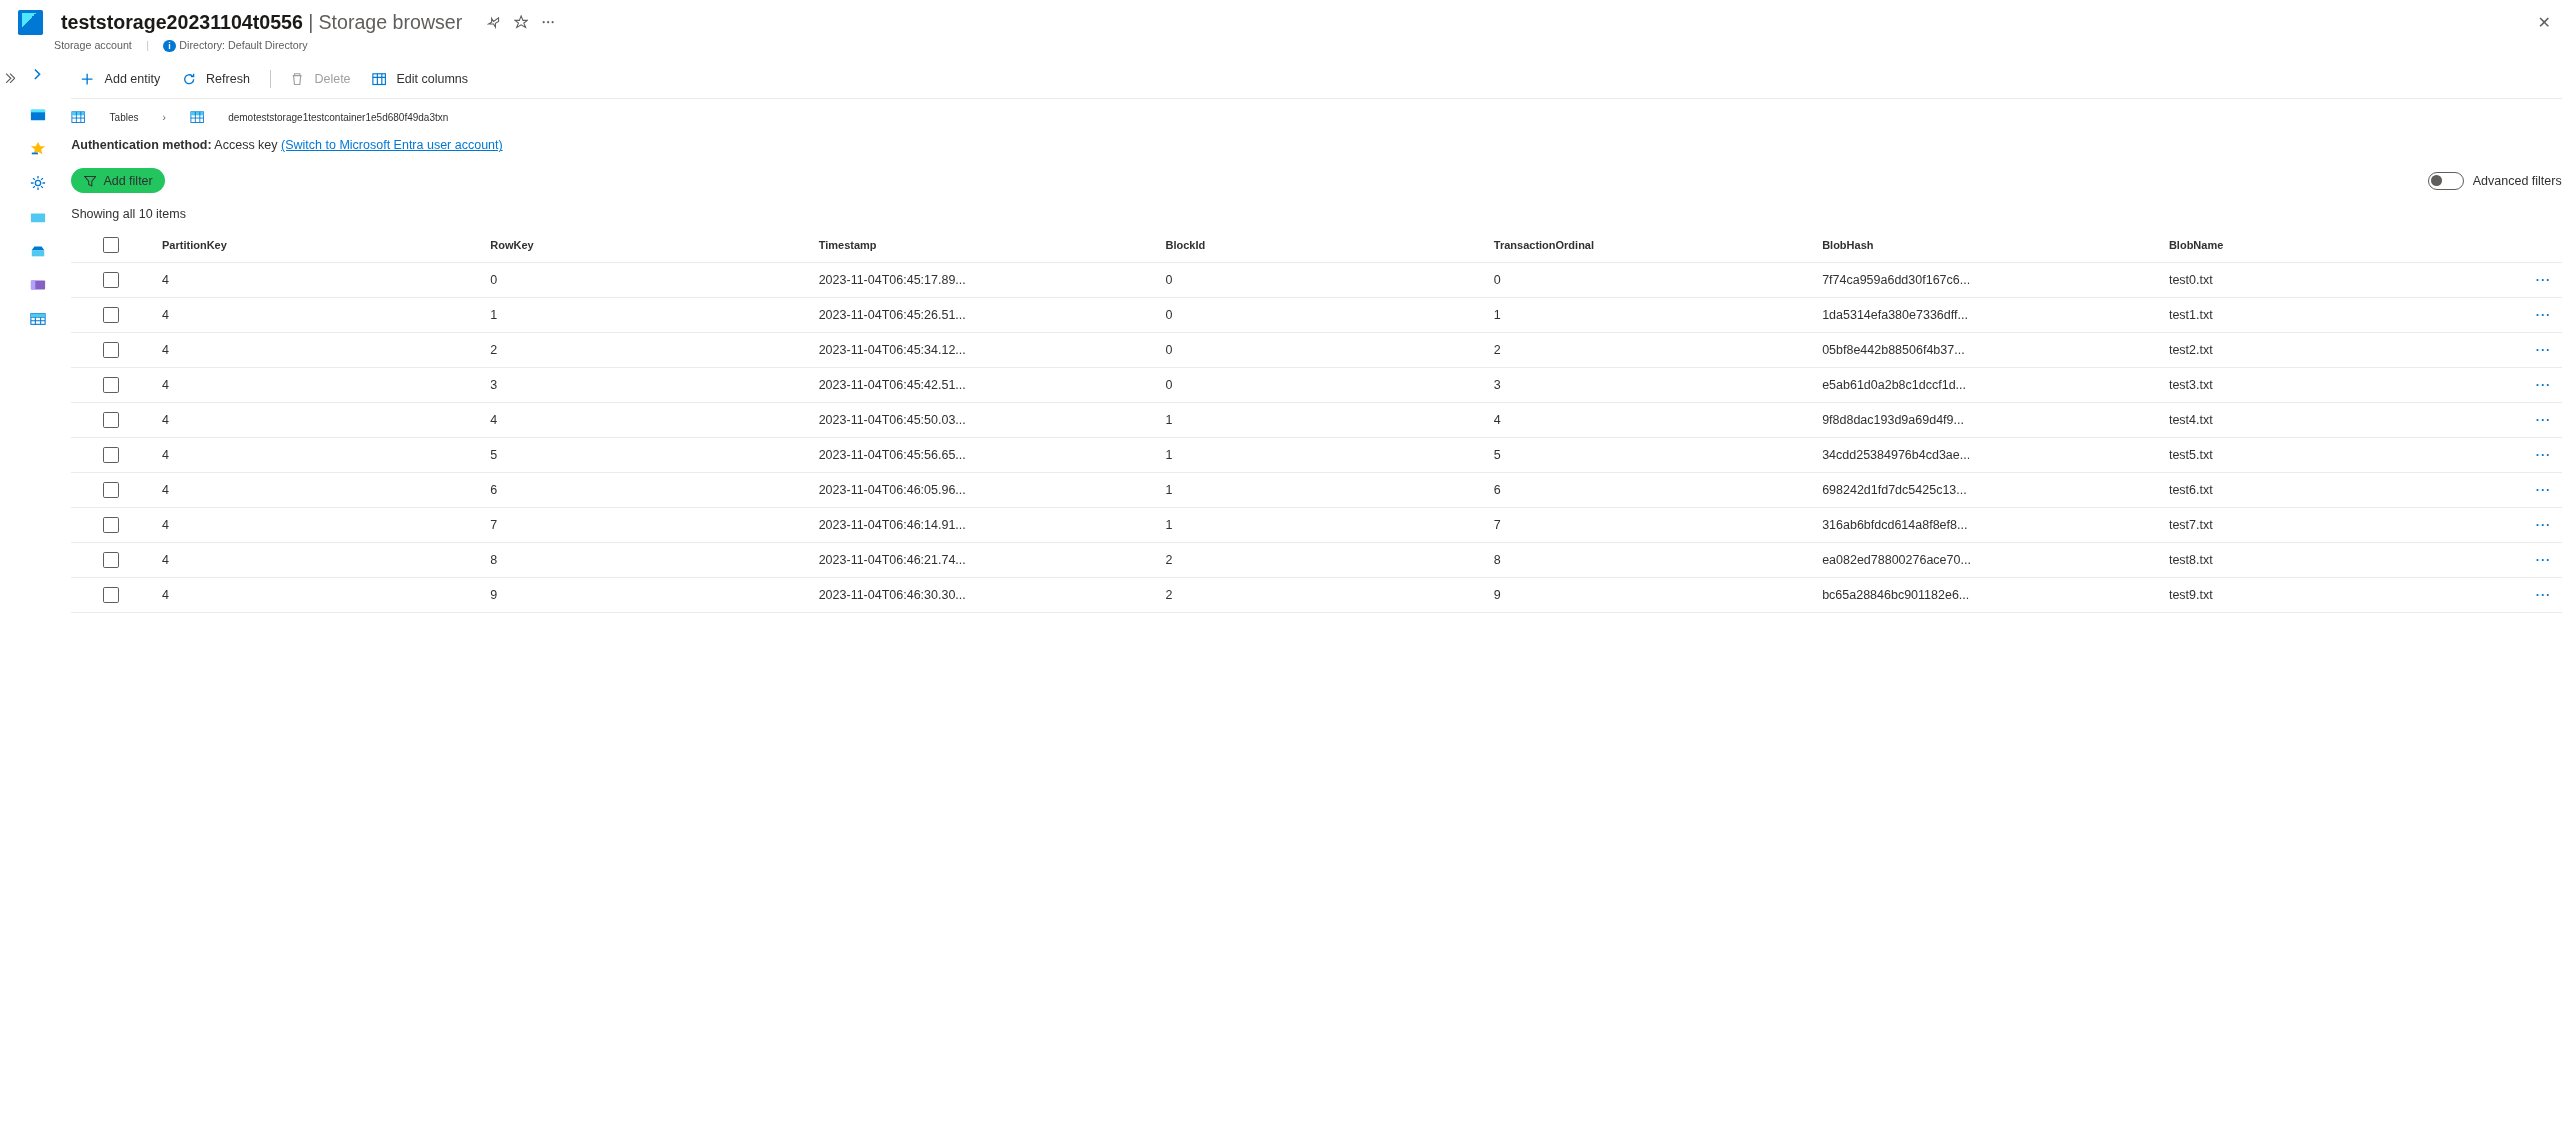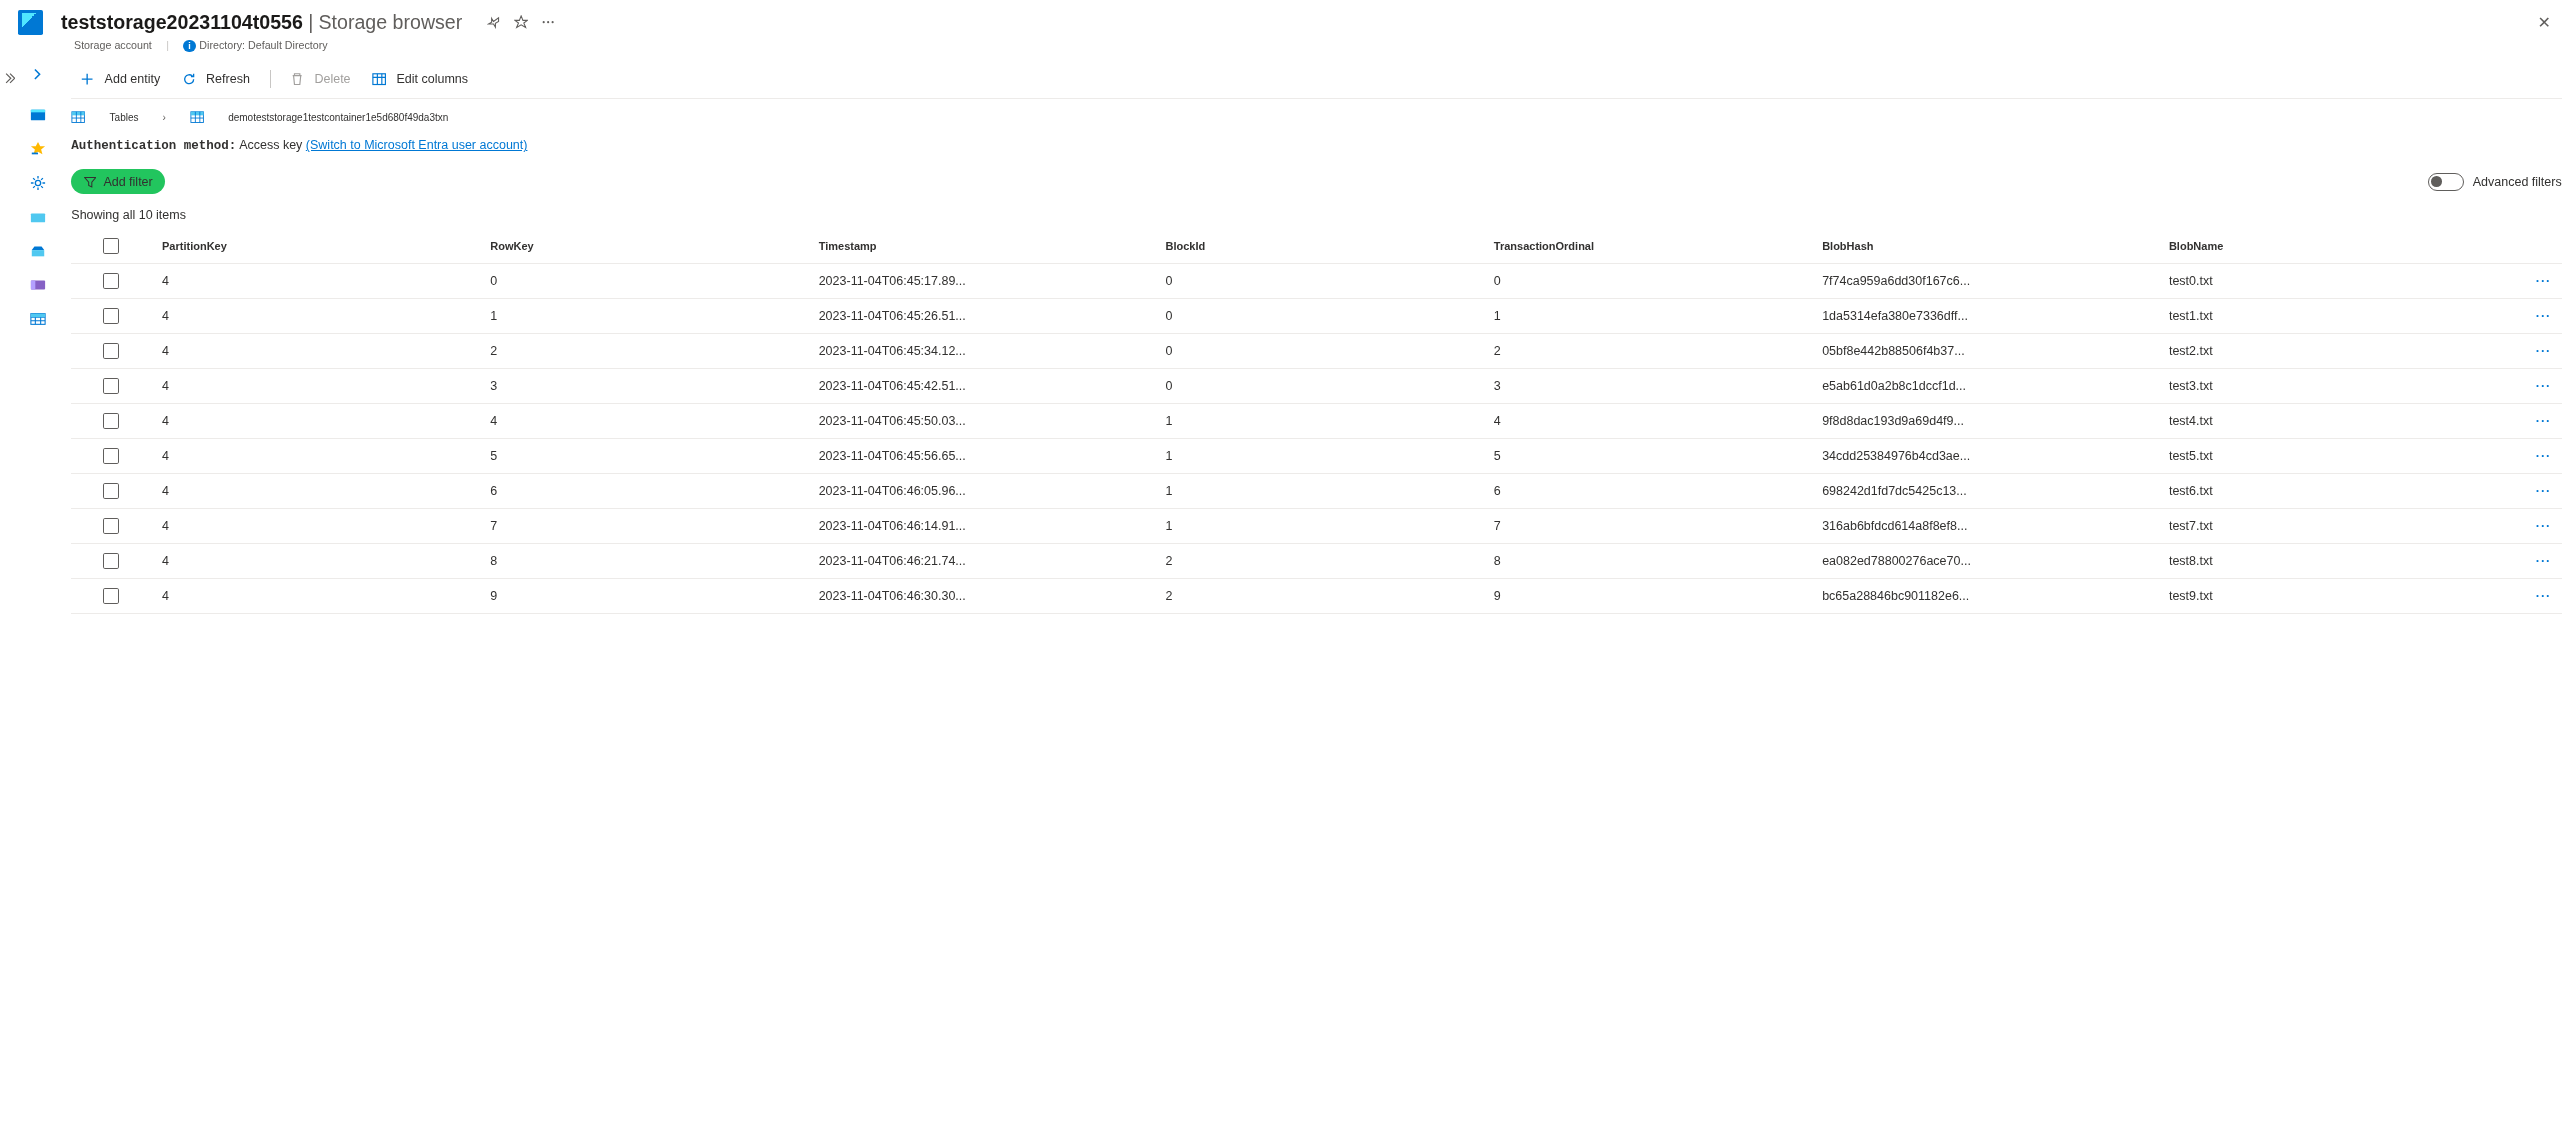--- a/index.html
+++ b/index.html
@@ -12,21 +12,21 @@
     .header-top { display: flex; align-items: center; gap: 18px; }
     .storage-icon { width: 25px; height: 25px; background: #0078d4; border-radius: 1.8px; position: relative; }
     .storage-icon::after { content: ""; position: absolute; inset: 3.6px; background: linear-gradient(135deg, #50e6ff 40%, #0078d4 40%); }
     .title-group { display: flex; align-items: baseline; gap: 5.3px; }
     .title-name { font-size: 19.6px; font-weight: 600; color: #1b1a19; }
     .title-sep { font-size: 19.6px; color: #605e5c; font-weight: 300; }
     .title-section { font-size: 19.6px; color: #605e5c; font-weight: 400; }
     .header-actions { display: flex; align-items: center; gap: 12.5px; margin-left: 7.1px; }
     .icon-btn { width: 14.3px; height: 14.3px; cursor: pointer; color: #605e5c; display: flex; align-items: center; justify-content: center; }
     .close-btn { margin-left: auto; font-size: 16px; color: #605e5c; cursor: pointer; padding: 3.6px 7.1px; }
-    .header-sub { display: flex; align-items: center; gap: 14.3px; margin-top: 3.6px; margin-left: 56px; font-size: 10.7px; color: #605e5c; }
+    .header-sub { display: flex; align-items: center; gap: 14.3px; margin-top: 3.6px; margin-left: 36px; font-size: 10.7px; color: #605e5c; }
     .header-sub .divider { color: #c8c6c4; }
     .info-icon { width: 12.5px; height: 12.5px; border-radius: 50%; background: #0078d4; color: #fff; font-size: 9px; display: inline-flex; align-items: center; justify-content: center; font-weight: bold; margin-right: 3.6px; }
     
     
     .body { display: flex; flex: 1; overflow: hidden; }
     .expand-chevron { width: 18px; padding-top: 12.5px; display: flex; justify-content: center; }
     .left-rail { width: 39px; display: flex; flex-direction: column; align-items: center; padding-top: 9px; gap: 18px; border-right: none; }
     .rail-chevron { color: #0078d4; font-size: 12.5px; margin-bottom: 5.3px; cursor: pointer; }
     .rail-icon { width: 16px; height: 16px; cursor: pointer; }
     
@@ -40,21 +40,21 @@
     .tool-sep { width: 0.9px; height: 18px; background: #c8c6c4; margin: 0 7.1px; }
     
     
     .breadcrumb { display: flex; align-items: center; gap: 24px; padding: 10.7px 0; font-size: 10px; }
     .bc-icon { width: 14.3px; height: 14.3px; }
     .bc-chev { color: #605e5c; }
     .bc-link { color: #323130; cursor: pointer; }
     
     
     .auth-line { padding: 3.6px 0 10.7px; font-size: 12.5px; }
-    .auth-label { font-weight: 600; font-family: Liberation Mono, monospace; }
+    .auth-label { font-weight: 600; }
     .auth-link { color: #0078d4; text-decoration: underline; cursor: pointer; }
     
     
     .filter-row { display: flex; align-items: center; padding: 5.3px 0 10.7px; }
     .add-filter { display: flex; align-items: center; gap: 7.1px; padding: 5.3px 12.5px; background: #22c55e; border-radius: 14.3px; cursor: pointer; font-size: 12.5px; }
     .spacer { flex: 1; }
     .adv-toggle { display: flex; align-items: center; gap: 9px; font-size: 12.5px; }
     .toggle { width: 36px; height: 18px; border: 0.9px solid #605e5c; border-radius: 9px; position: relative; cursor: pointer; }
     .toggle::after { content: ""; position: absolute; width: 10.7px; height: 10.7px; border-radius: 50%; background: #605e5c; top: 2.7px; left: 2.7px; }
     

